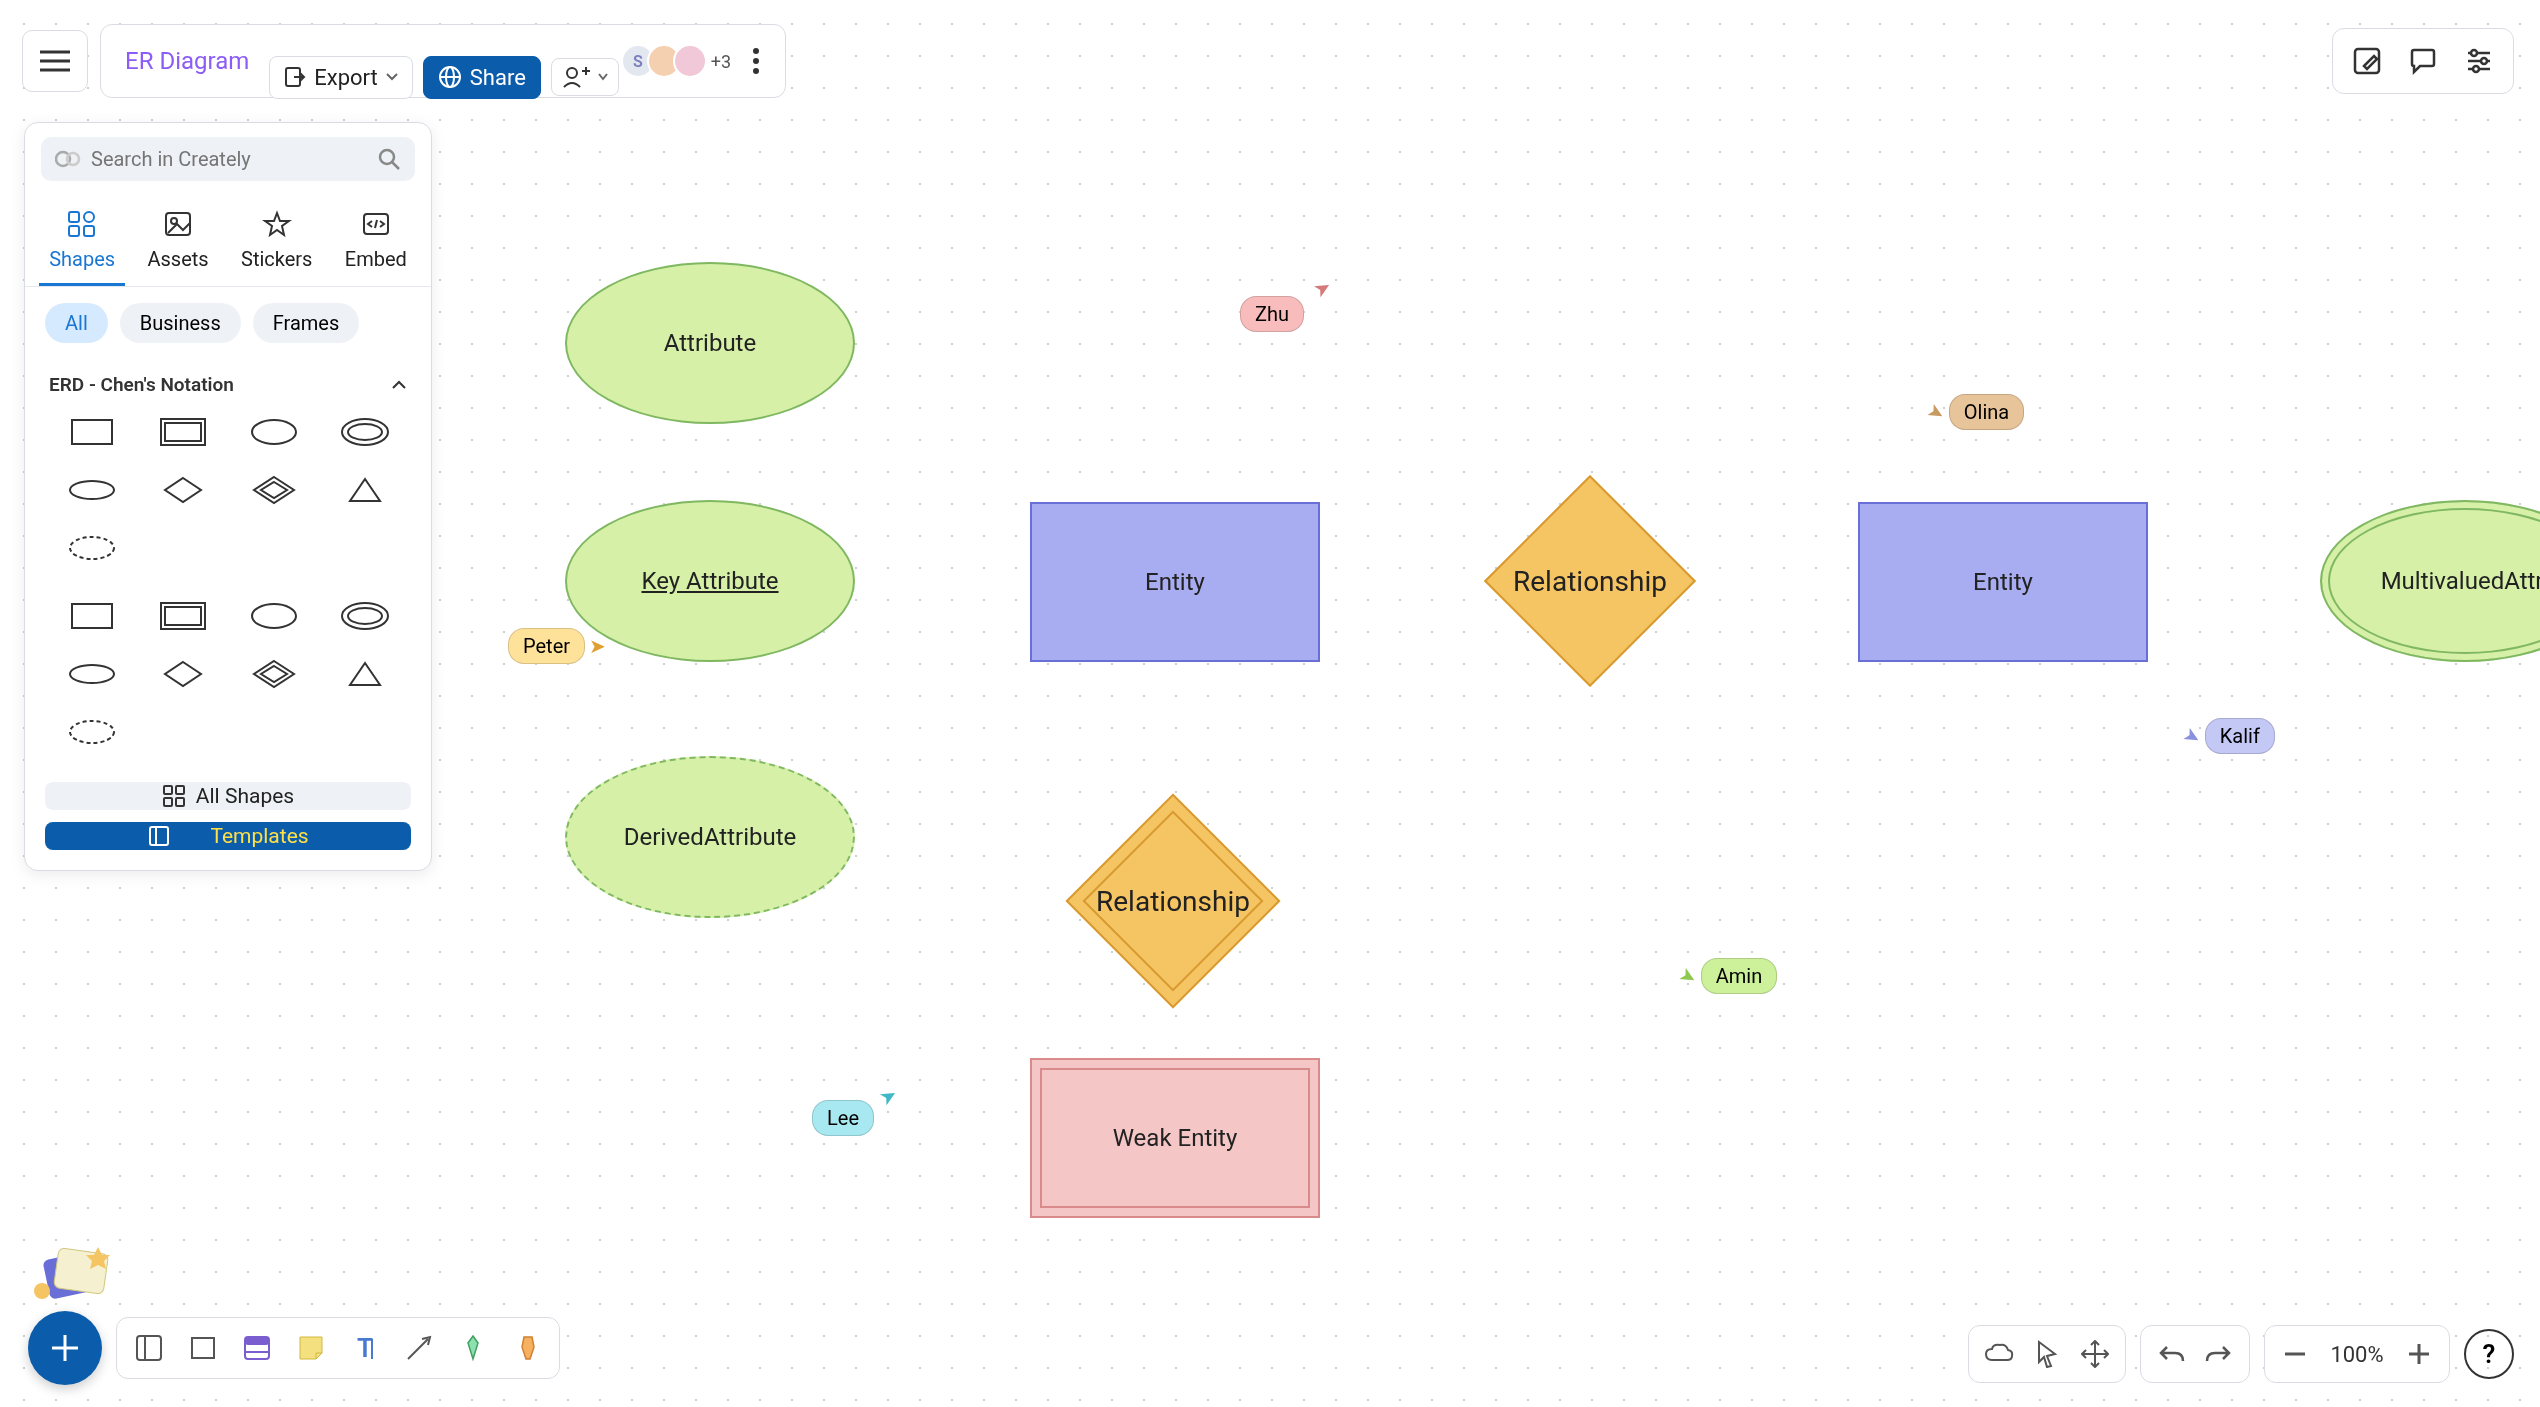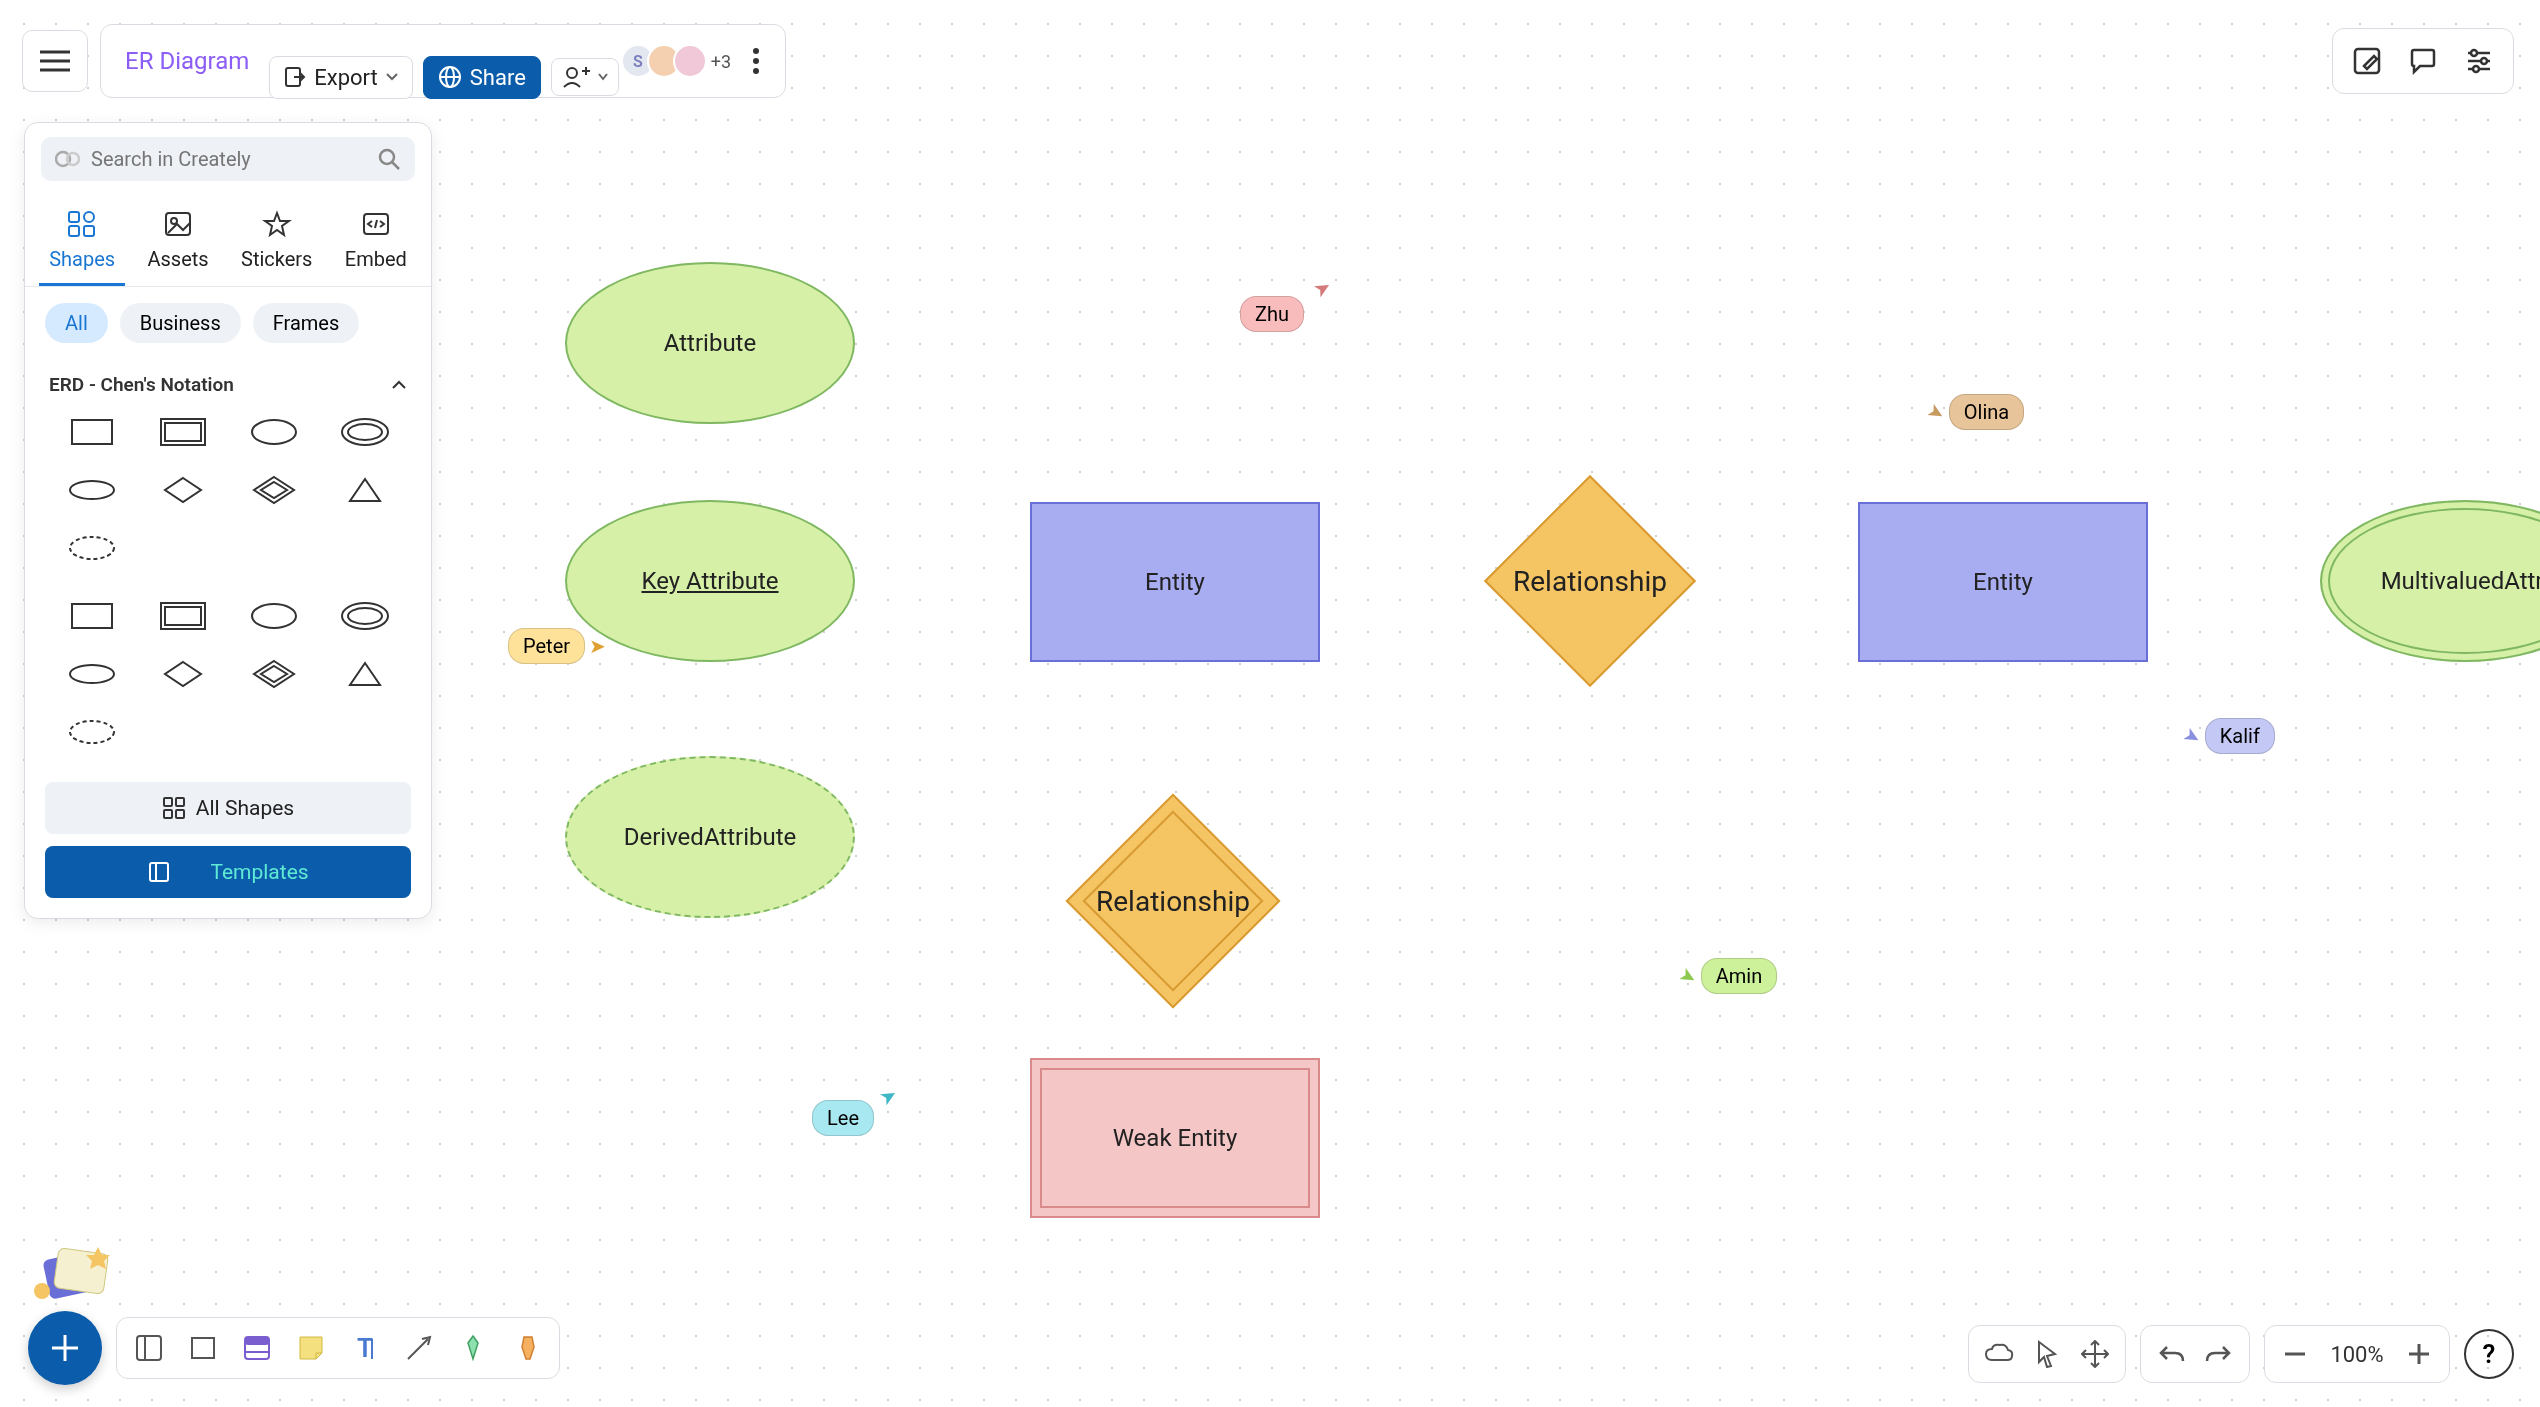--- a/index.html
+++ b/index.html
@@ -63,23 +63,23 @@
 .tab{display:flex;flex-direction:column;align-items:center;gap:6px;padding:6px 10px 12px;cursor:pointer;font-size:20px;color:#222;}
 .tab.active{color:#1976d2;border-bottom:3px solid #1976d2;}
 .tab .ticon{height:34px;display:flex;align-items:center;}
 .filter-row{display:flex;gap:12px;padding:16px 20px;}
 .pill{padding:8px 20px;border-radius:20px;background:#eef2f7;font-size:20px;cursor:pointer;}
 .pill.active{background:#d6eaff;color:#1976d2;}
 .section-head{display:flex;justify-content:space-between;align-items:center;padding:14px 24px 6px;font-size:19px;font-weight:600;color:#333;cursor:pointer;}
 .shape-grid{display:grid;grid-template-columns:repeat(4,1fr);gap:18px 14px;padding:10px 28px 18px;}
 .sg{height:40px;display:flex;align-items:center;justify-content:center;}
 .panel-footer{padding:12px 20px 20px;display:flex;flex-direction:column;gap:12px;}
-.footer-btn{display:flex;align-items:center;justify-content:center;gap:10px;padding:14px;border-radius:8px;font-size:21px;cursor:pointer;}
+.footer-btn{display:flex;align-items:center;justify-content:center;gap:10px;padding:2px;border-radius:8px;font-size:21px;cursor:pointer;}
 .footer-btn.light{background:#eef2f7;color:#222;}
-.footer-btn.dark{background:#0b5dab;color:#5eead4;gap:39px;}
+.footer-btn.dark{background:#0b5dab;color:#fde047;gap:39px;}
 
 
 .bottom-left{position:absolute;left:28px;bottom:22px;display:flex;align-items:center;gap:14px;}
 .fab{width:74px;height:74px;border-radius:50%;background:#0b5dab;display:flex;align-items:center;justify-content:center;cursor:pointer;box-shadow:0 4px 12px rgba(0,0,0,0.2);}
 .bl-group{display:flex;gap:6px;background:#fff;border:1px solid #d9dde3;border-radius:12px;padding:6px 8px;}
 .bl-btn{width:48px;height:48px;display:flex;align-items:center;justify-content:center;cursor:pointer;border-radius:8px;}
 .cards-deco{position:absolute;left:28px;bottom:94px;}
 
 
 .bottom-right{position:absolute;right:26px;bottom:24px;display:flex;align-items:center;gap:14px;}

